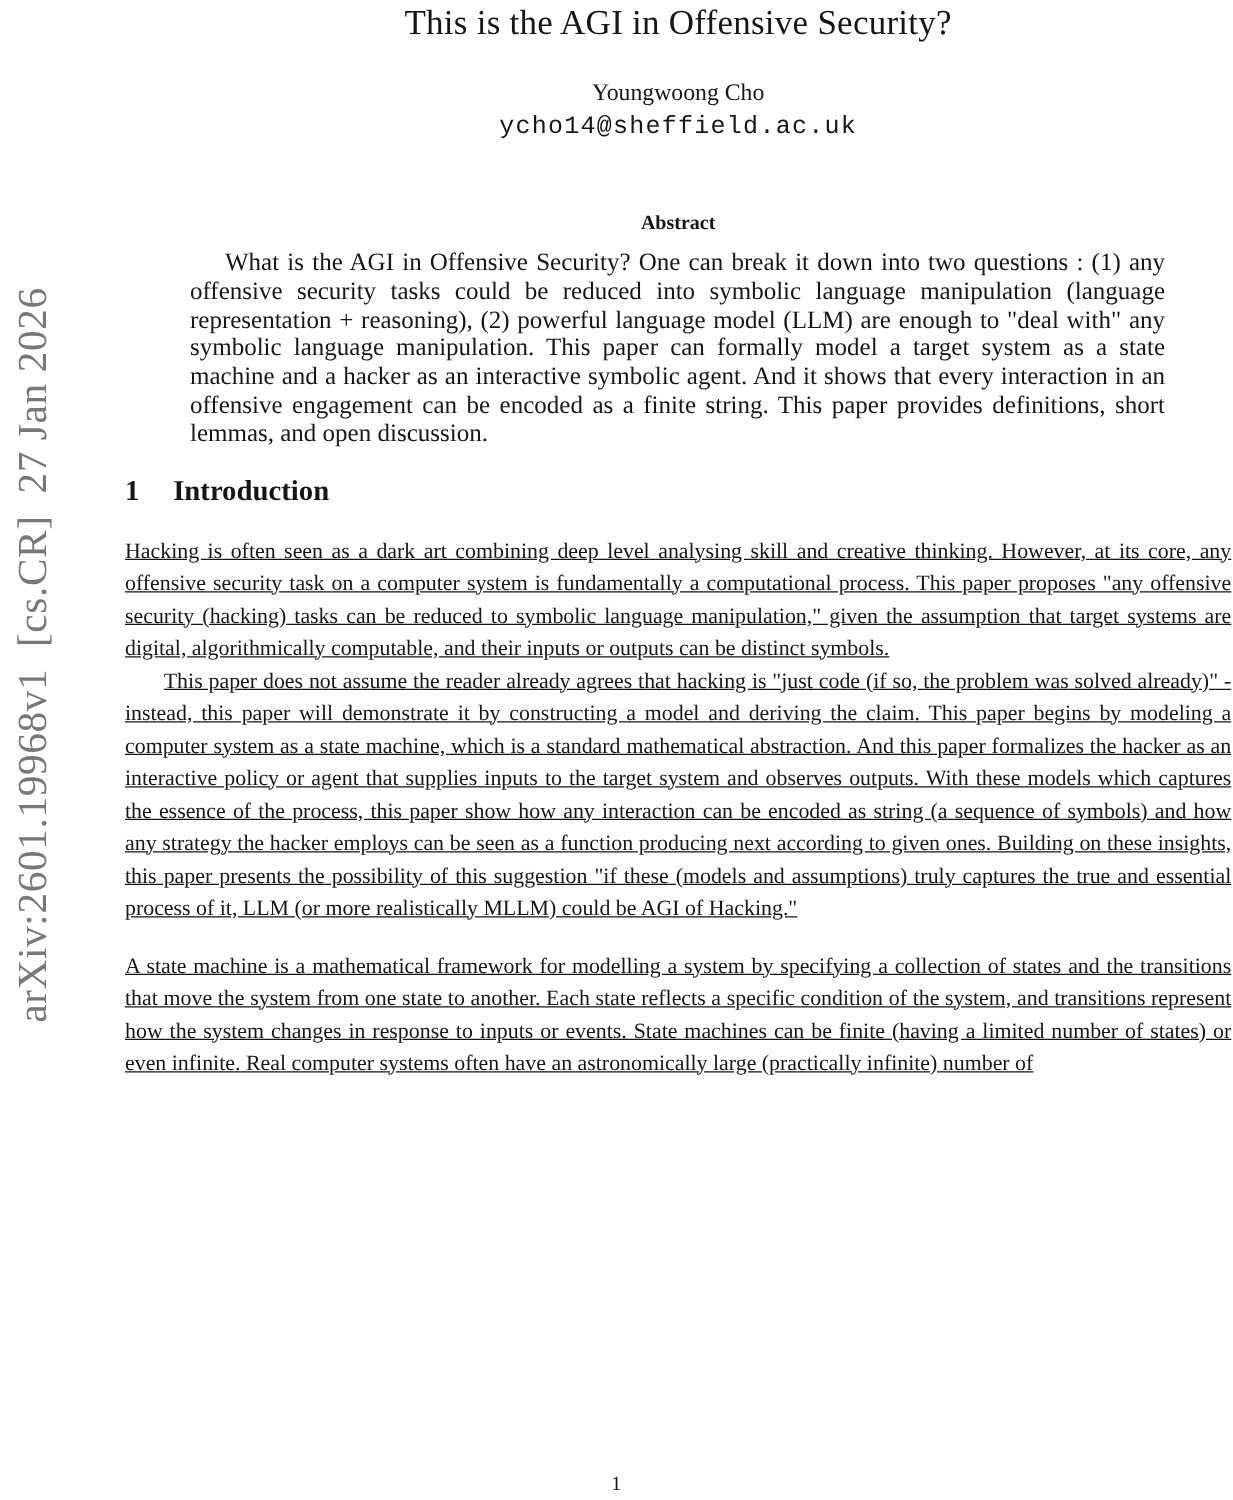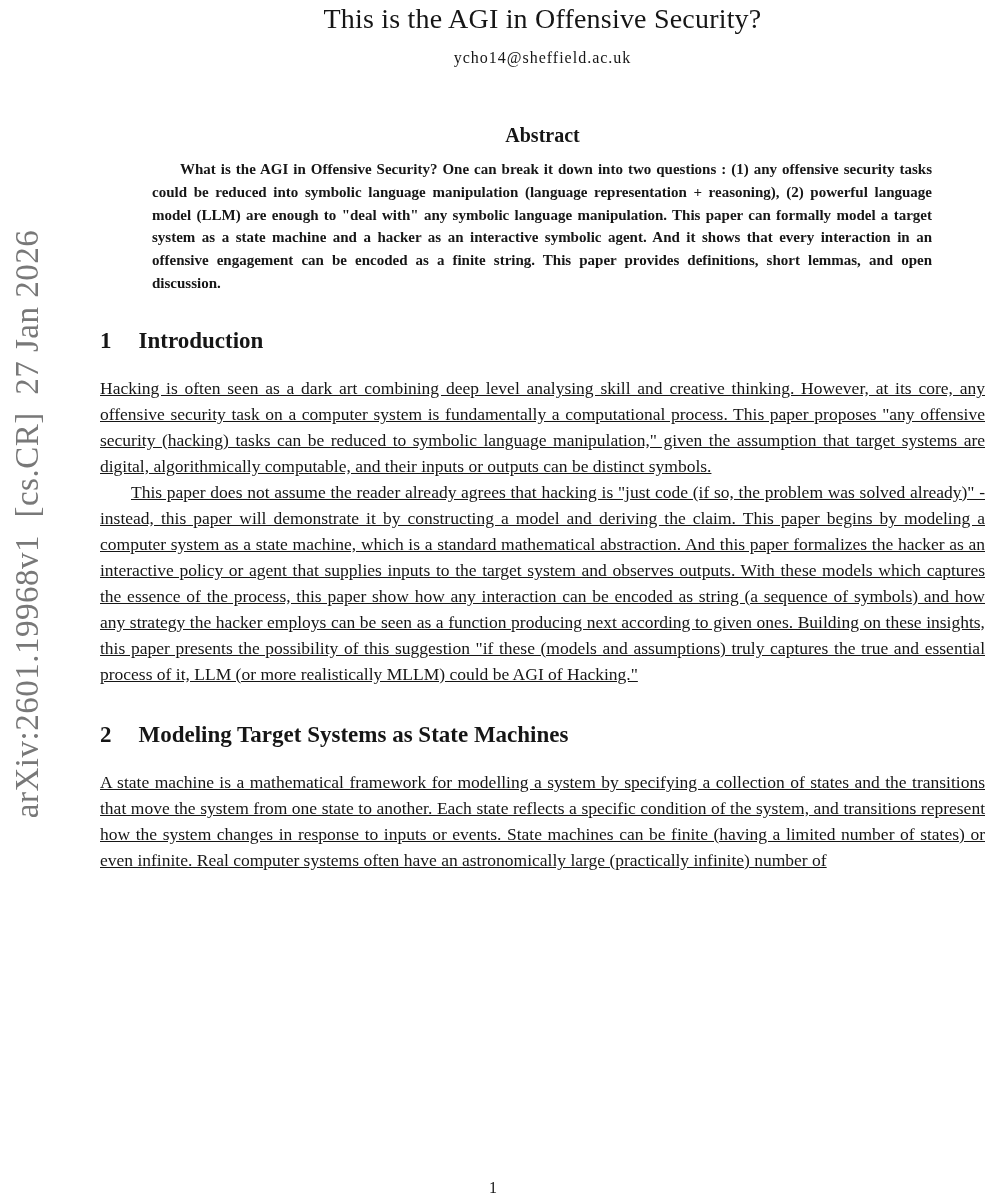--- a/index.html
+++ b/index.html
@@ -43,45 +43,44 @@
     padding-top: 3px;
     letter-spacing: 0.2px;
   }
   .author {
     text-align: center;
     font-size: 19px;
     margin-top: 29px;
   }
   .email {
     text-align: center;
-    font-family: Liberation Serif, serif;
-    font-size: 16px;
-    margin-top: 14px;
+    font-family: Liberation Mono, monospace;
+    font-size: 20px;
+    margin-top: 4px;
     letter-spacing: 1px;
   }
   .abstract-heading {
     text-align: center;
     font-weight: 700;
-    font-size: 20px;
+    font-size: 16px;
     margin-top: 57px;
   }
   .abstract-body {
     margin: 11px 53px 0 52px;
-    font-size: 15px;
+    font-size: 20px;
     line-height: 22.8px;
     text-align: justify;
     text-indent: 28px;
-    font-weight: bold;
   }
   h2.section {
     font-size: 23px;
     font-weight: 700;
     line-height: 28px;
   }
-  .section-1 { margin-top: 32px; }
+  .section-1 { margin-top: 20px; }
   .section-2 { margin-top: 34px; }
   h2.section .sec-num { margin-right: 27px; }
   p.body-par {
     font-size: 17.5px;
     line-height: 26px;
     text-align: justify;
     text-decoration: underline;
   }
   p.first-par { margin-top: 20px; }
   p.indent { text-indent: 31px; }
@@ -99,39 +98,37 @@
 <body>
 
 <div class="page">
 
   <div class="watermark">arXiv:2601.19968v1  [cs.CR]  27 Jan 2026</div>
 
   <div class="content">
 
     <h1 class="title">This is the AGI in Offensive Security?</h1>
 
+    <div class="author">Youngwoong Cho</div>
 
     <div class="email">ycho14@sheffield.ac.uk</div>
 
     <div class="abstract-heading">Abstract</div>
 
     <p class="abstract-body">What is the AGI in Offensive Security? One can break it down into two questions : (1) any offensive security tasks could be reduced into symbolic language manipulation (language representation + reasoning), (2) powerful language model (LLM) are enough to "deal with" any symbolic language manipulation. This paper can formally model a target system as a state machine and a hacker as an interactive symbolic agent. And it shows that every interaction in an offensive engagement can be encoded as a finite string. This paper provides definitions, short lemmas, and open discussion.</p>
 
     <h2 class="section section-1">
       <span class="sec-num">1</span><span>Introduction</span>
     </h2>
 
     <p class="body-par first-par">Hacking is often seen as a dark art combining deep level analysing skill and creative thinking. However, at its core, any offensive security task on a computer system is fundamentally a computational process. This paper proposes "any offensive security (hacking) tasks can be reduced to symbolic language manipulation," given the assumption that target systems are digital, algorithmically computable, and their inputs or outputs can be distinct symbols.</p>
 
     <p class="body-par indent">This paper does not assume the reader already agrees that hacking is "just code (if so, the problem was solved already)" - instead, this paper will demonstrate it by constructing a model and deriving the claim. This paper begins by modeling a computer system as a state machine, which is a standard mathematical abstraction. And this paper formalizes the hacker as an interactive policy or agent that supplies inputs to the target system and observes outputs. With these models which captures the essence of the process, this paper show how any interaction can be encoded as string (a sequence of symbols) and how any strategy the hacker employs can be seen as a function producing next according to given ones. Building on these insights, this paper presents the possibility of this suggestion "if these (models and assumptions) truly captures the true and essential process of it, LLM (or more realistically MLLM) could be AGI of Hacking."</p>
 
 
-    <h2 class="section section-2">
-      <span class="sec-num">2</span><span>Modeling Target Systems as State Machines</span>
-    </h2>
 
     <p class="body-par first-par">A state machine is a mathematical framework for modelling a system by specifying a collection of states and the transitions that move the system from one state to another. Each state reflects a specific condition of the system, and transitions represent how the system changes in response to inputs or events. State machines can be finite (having a limited number of states) or even infinite. Real computer systems often have an astronomically large (practically infinite) number of</p>
 
   </div>
 
   <div class="page-number">1</div>
 
 </div>
 
 </body></html>

